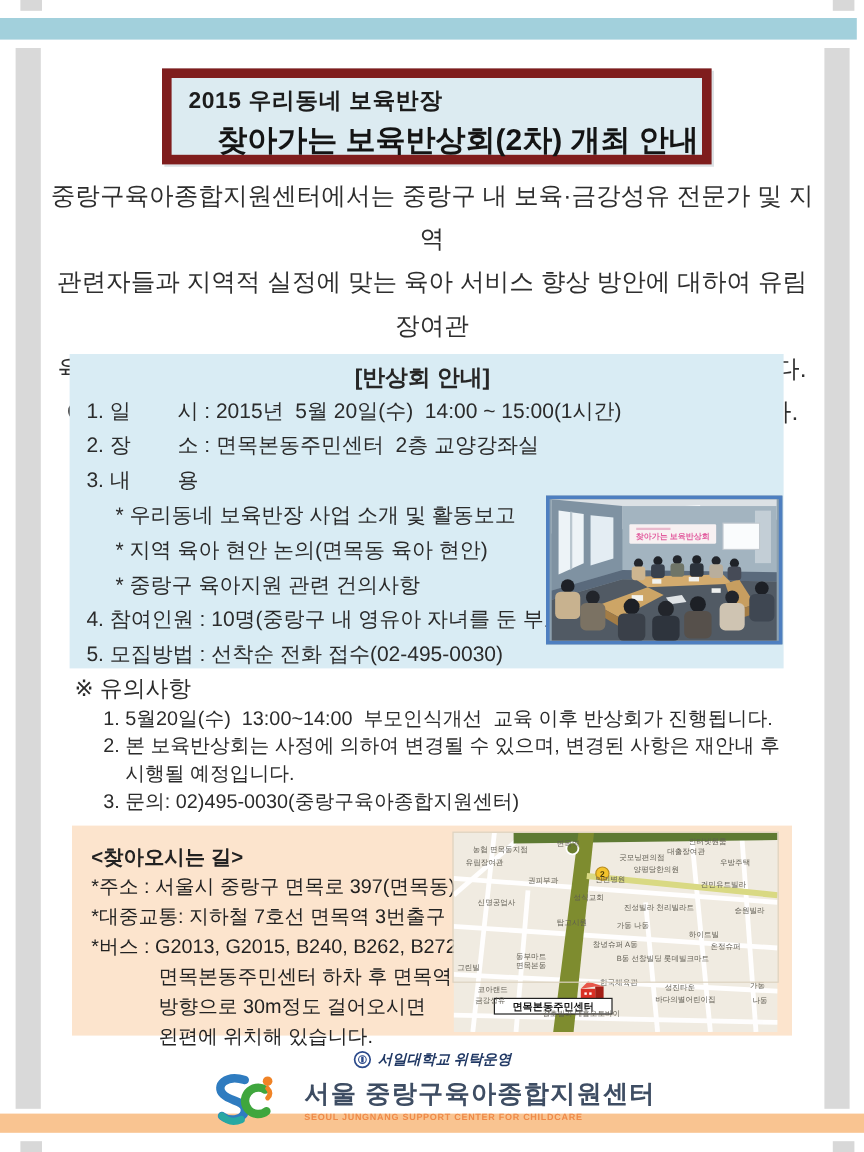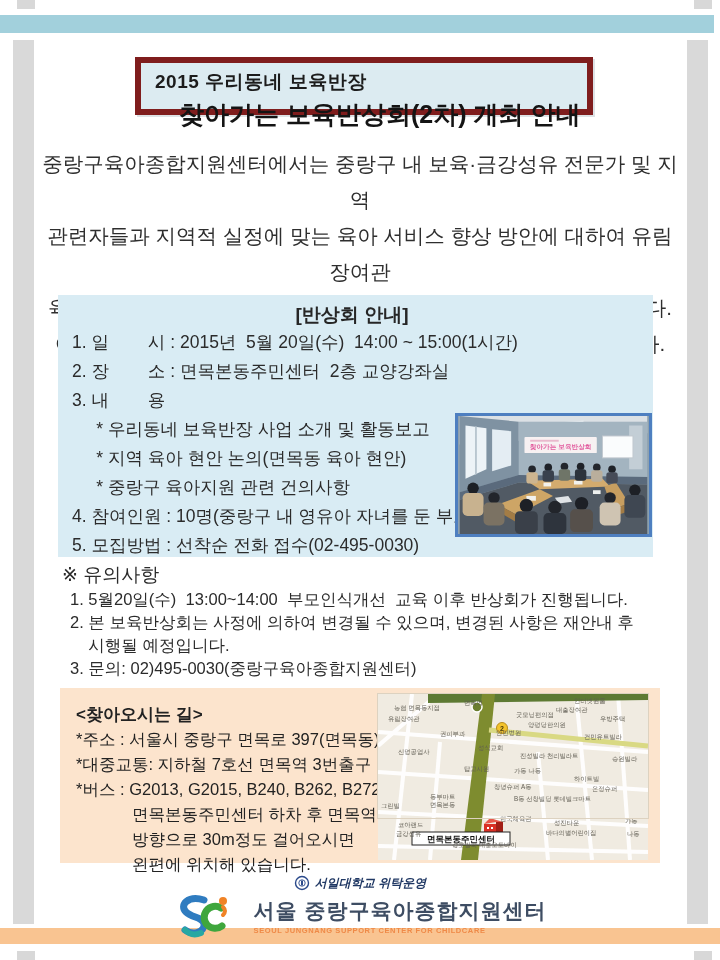--- a/index.html
+++ b/index.html
@@ -5,41 +5,41 @@
   html,body{margin:0;padding:0;background:#fff;}
   .page{position:relative;width:720px;height:960px;background:#ffffff;overflow:hidden;
         font-family:"Liberation Sans","DejaVu Sans",sans-serif;color:#262626;}
   .deco{position:absolute;}
   .sq{background:#d8d8d8;}
   .topbar{left:0;top:15px;width:714px;height:18px;background:#a2d0dc;}
   .vbar{top:40px;width:21px;height:884px;background:#d9d9d9;}
   .vbar.left{left:13px;} .vbar.right{left:687px;}
   .bottombar{left:0;top:928px;width:720px;height:16px;background:#f9c491;}
 
-  .title-box{position:absolute;left:135px;top:57px;width:458px;height:58px;
-    background:#dcebf1;border:6px solid #7f1d1d;box-sizing:border-box;
+  .title-box{position:absolute;left:135px;top:57px;width:458px;height:80px;
+    background:#dcebf1;border:8px solid #7f1d1d;box-sizing:border-box;
     box-shadow:2px 2px 0 rgba(120,140,150,.25);padding:6px 0 0 14px;}
   .title-line1{font-size:19px;font-weight:bold;letter-spacing:.5px;color:#1c1c1c;}
   .title-line2{font-size:25px;font-weight:bold;margin:3px 0 0 24px;color:#141414;}
 
   .intro{position:absolute;left:38px;top:146px;width:644px;text-align:center;
     font-size:20.5px;line-height:36px;color:#2e2e2e;}
 
   .info-box{position:absolute;left:58px;top:295px;width:595px;height:262px;
     background:#d9ecf4;box-sizing:border-box;padding:7px 0 0 14px;}
   .info-heading{text-align:center;font-weight:bold;font-size:19px;width:560px;margin-bottom:0;}
   .info-line{font-size:17.5px;line-height:29px;white-space:pre-wrap;color:#2b2b2b;}
 
   .photo{position:absolute;left:455px;top:413px;width:191px;height:118px;
     border:3px solid #4e7fc0;background:#8da0ae;}
   .photo svg{display:block;}
 
   .notes{position:absolute;left:62px;top:562px;width:600px;}
   .notes-heading{font-size:19px;line-height:26px;color:#2b2b2b;}
-  .notes-line{font-size:16.5px;line-height:23px;margin-left:8px;white-space:pre-wrap;color:#2b2b2b;}
+  .notes-line{font-size:16.5px;line-height:23px;margin-left:24px;white-space:pre-wrap;color:#2b2b2b;}
 
   .directions{position:absolute;left:60px;top:688px;width:600px;height:175px;
     background:#fce4cd;box-sizing:border-box;padding:14px 0 0 16px;}
   .dir-heading{font-size:17px;line-height:25px;color:#222;font-weight:bold;}
   .dir-line{font-size:16.5px;line-height:25px;white-space:pre-wrap;color:#222;}
   .dir-line.indent{margin-left:56px;}
 
   .map{position:absolute;left:378px;top:694px;width:270px;height:124px;background:#f0ebe1;
     outline:1px solid #ddd2c0;}
   #map-labels text{font-size:6.3px;fill:#5f5c52;font-family:"Liberation Sans","DejaVu Sans",sans-serif;}

